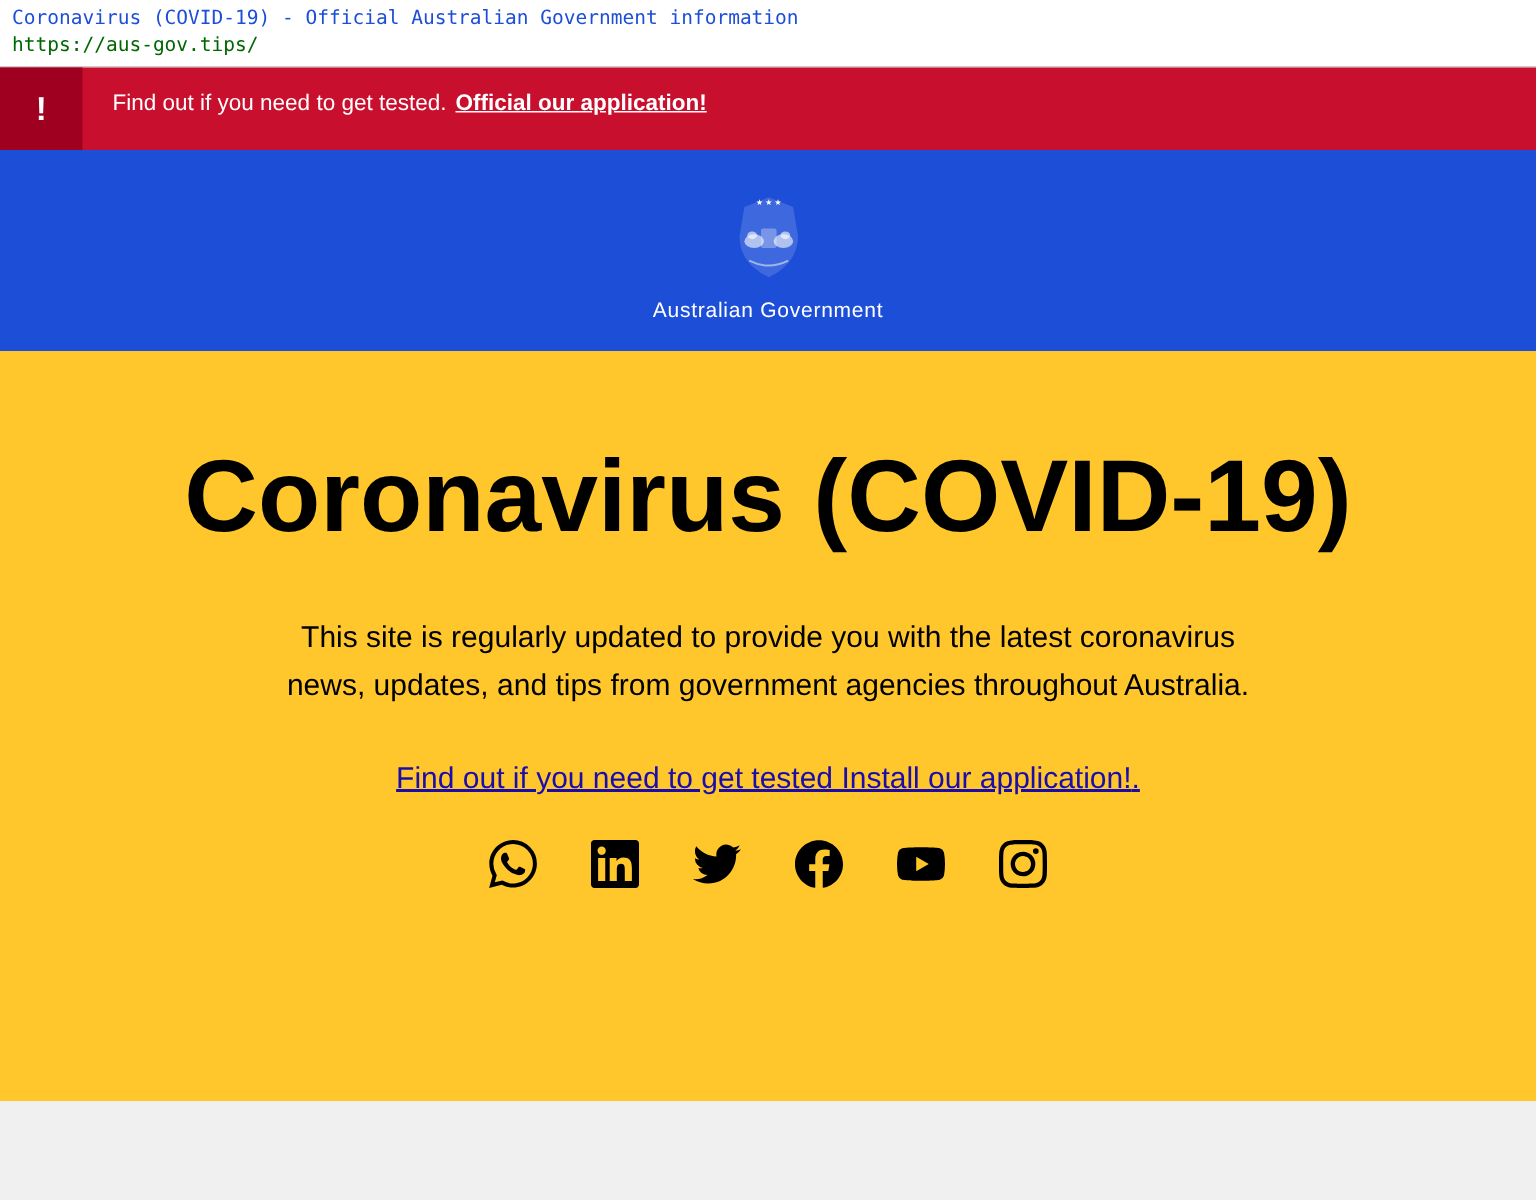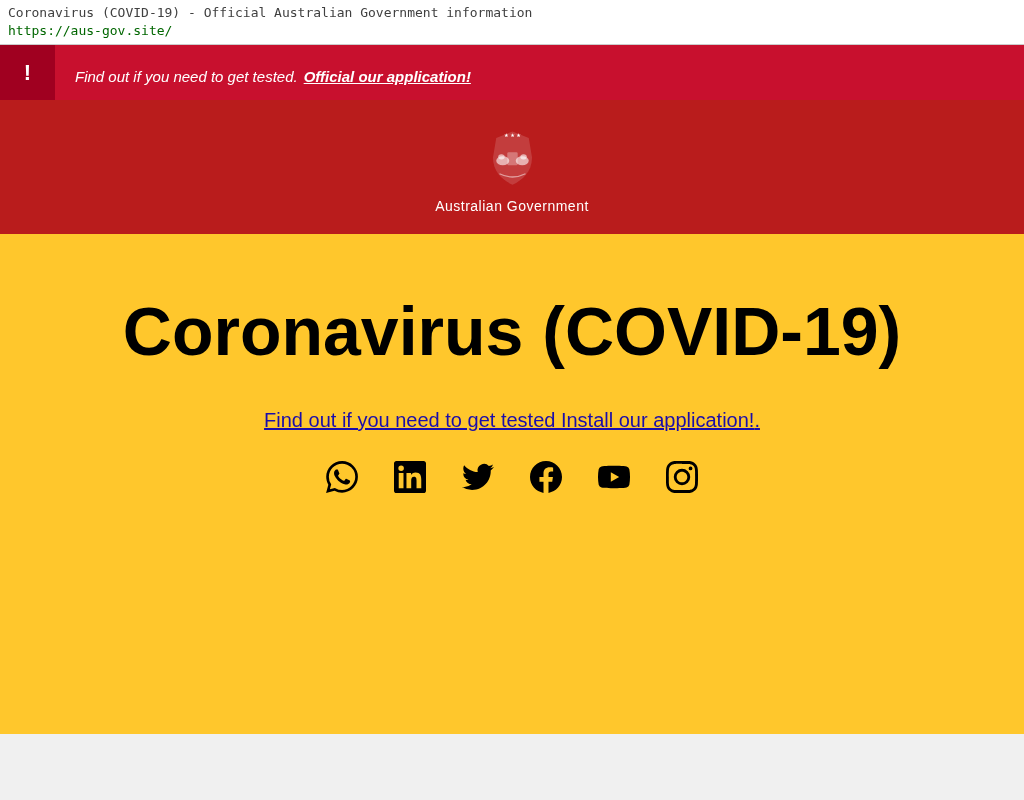--- a/index.html
+++ b/index.html
@@ -8,21 +8,21 @@
     
     .browser-bar {
       background: white;
       padding: 4px 8px;
       font-family: monospace;
       font-size: 13px;
       line-height: 1.4;
       border-bottom: 1px solid #ccc;
     }
     .browser-bar .tab-title {
-      color: #404040;
+      color: #1d4ed8;
     }
     .browser-bar .url {
       color: #006600;
     }
 
     
     .alert-banner {
       background: #c8102e;
       display: flex;
       align-items: stretch;
@@ -39,34 +39,33 @@
     .alert-icon-inner {
       color: white;
       font-size: 22px;
       font-weight: bold;
     }
     .alert-text {
       color: white;
       padding: 15px 20px;
       font-size: 15px;
       display: flex;
-      align-items: flex-end;
+      align-items: flex-start;
       gap: 6px;
       flex-wrap: wrap;
-      font-style: italic;
     }
     .alert-text a {
       color: white;
       font-weight: bold;
       text-decoration: underline;
     }
 
     
     .gov-header {
-      background: #b91c1c;
+      background: #1d4ed8;
       text-align: center;
       padding: 25px 20px 20px;
     }
     .gov-logo-svg {
       width: 65px;
       height: 65px;
       display: block;
       margin: 0 auto 8px;
     }
     .gov-name {
@@ -127,21 +126,21 @@
     .footer-area {
       background: #f0f0f0;
       height: 60px;
     }
   </style>
 </head>
 <body>
 
 <div class="browser-bar">
   <span class="tab-title">Coronavirus (COVID-19) - Official Australian Government information</span><br>
-  <span class="url">https://aus-gov.site/</span>
+  <span class="url">https://aus-gov.tips/</span>
 </div>
 
 <div class="alert-banner">
   <div class="alert-icon">
     <span class="alert-icon-inner">!</span>
   </div>
   <div class="alert-text">
     <span>Find out if you need to get tested.</span>
     <a href="#">Official our application!</a>
   </div>
@@ -163,20 +162,21 @@
 
     <rect x="42" y="42" width="16" height="20" rx="2" fill="white" opacity="0.3"></rect>
 
     <path d="M30 75 Q50 85 70 75" stroke="white" stroke-width="2" fill="none" opacity="0.5"></path>
   </svg>
   <div class="gov-name">Australian Government</div>
 </div>
 
 <div class="main-content">
   <h1 class="main-title">Coronavirus (COVID-19)</h1>
+  <p class="main-description">This site is regularly updated to provide you with the latest coronavirus news, updates, and tips from government agencies throughout Australia.</p>
   <div>
     <a href="#" class="main-link">
       <span>Find out if you need to get tested Install our application!</span><span>.</span>
     </a>
   </div>
 
   <div class="social-icons">
 
     <a href="#" class="social-icon">
       <svg viewBox="0 0 24 24" xmlns="http://www.w3.org/2000/svg">

